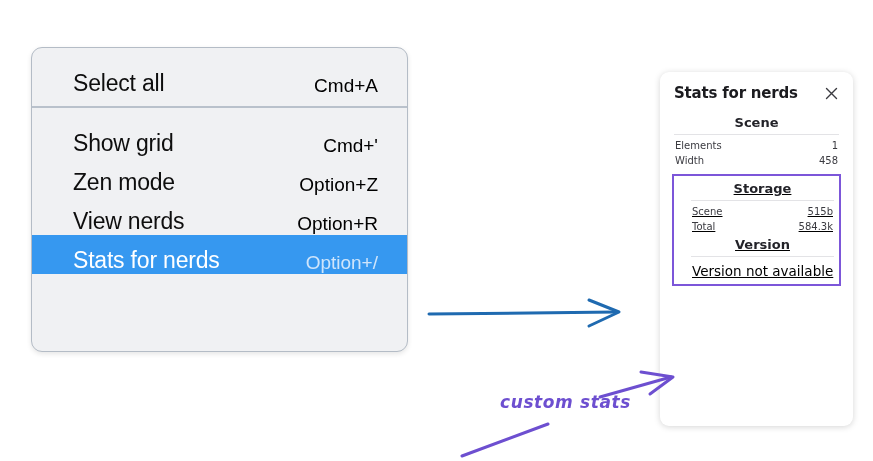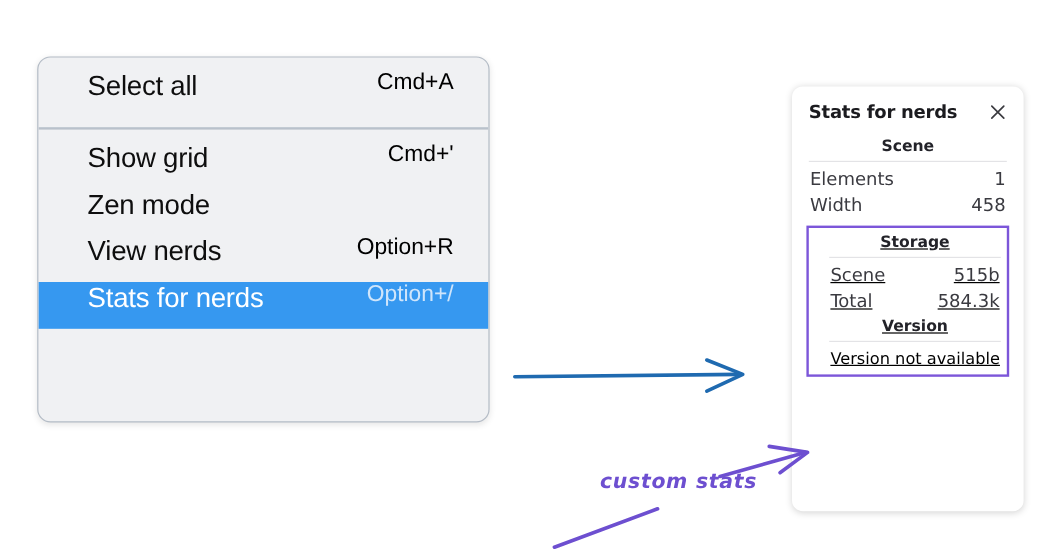--- a/index.html
+++ b/index.html
@@ -32,21 +32,21 @@
     flex-direction: column;
   }
   .menu-group {
     padding: 10px 0 9px 0;
   }
   .menu-group.group-top {
     border-bottom: 2px solid #b9c1cb;
   }
   .menu-item {
     display: flex;
-    align-items: flex-start;
+    align-items: flex-end;
     justify-content: space-between;
     height: 39px;
     padding: 0 29px 0 41px;
     box-sizing: border-box;
     cursor: default;
   }
   .menu-item .mi-label {
     font-size: 23px;
     color: #0e0e0e;
     letter-spacing: -0.2px;
@@ -113,21 +113,21 @@
   .rule {
     height: 1px;
     background: #e3e3e6;
     margin: 0 2px 3px 2px;
   }
   .stat-row {
     display: flex;
     align-items: center;
     justify-content: space-between;
     padding: 2px 3px;
-    font-size: 15px;
+    font-size: 10px;
     color: #3a3a40;
   }
   .stat-row .s-key { white-space: nowrap; }
   .stat-row .s-val { white-space: nowrap; }
 
   
   #custom-stats-box {
     border: 2px solid #7c56d9;
     margin: 6px 0 0 0;
     padding: 2px 3px 3px 15px;
@@ -176,20 +176,21 @@
     </div>
   </div>
 
   <div class="menu-group group-bottom">
     <div class="menu-item">
       <span class="mi-label">Show grid</span>
       <span class="mi-shortcut">Cmd+'</span>
     </div>
     <div class="menu-item">
       <span class="mi-label">Zen mode</span>
+      <span class="mi-shortcut">Option+Z</span>
     </div>
     <div class="menu-item">
       <span class="mi-label">View nerds</span>
       <span class="mi-shortcut">Option+R</span>
     </div>
     <div class="menu-item selected">
       <span class="mi-label">Stats for nerds</span>
       <span class="mi-shortcut">Option+/</span>
     </div>
   </div>

